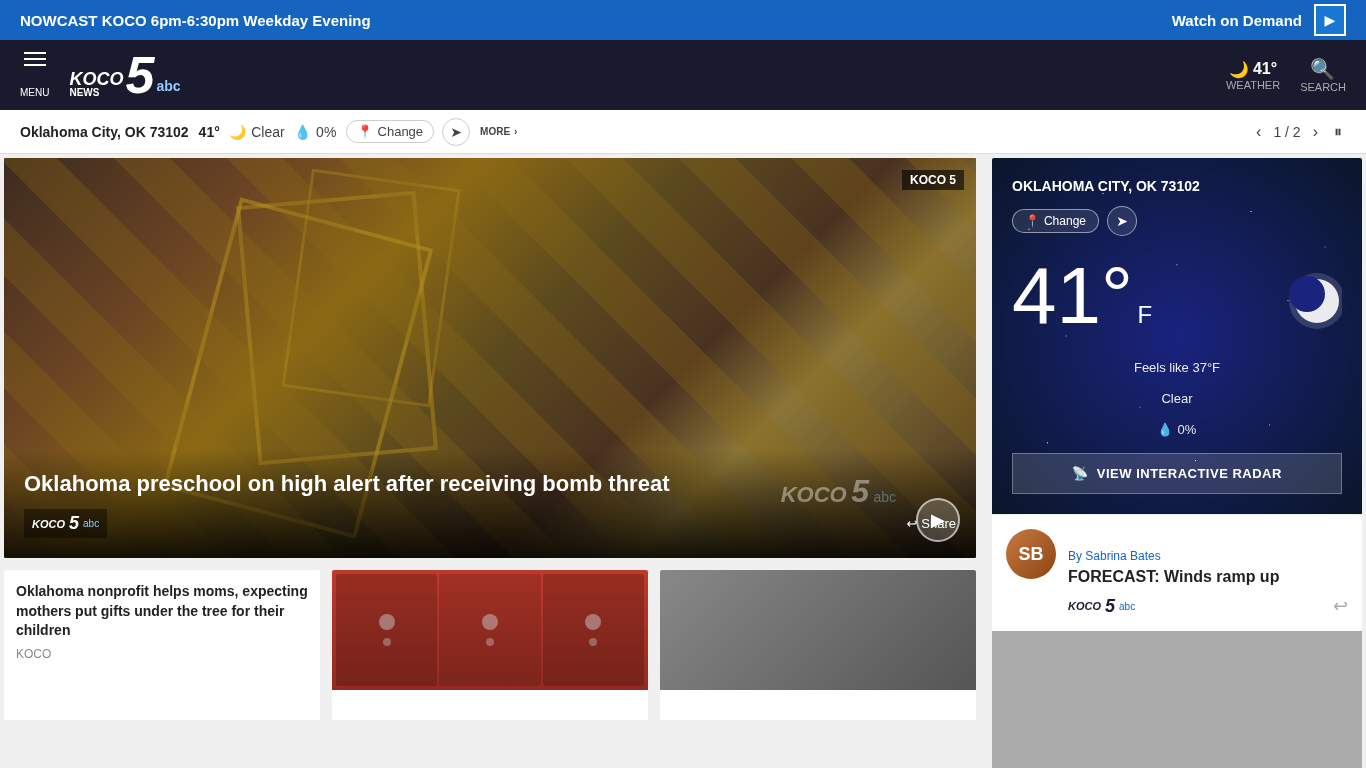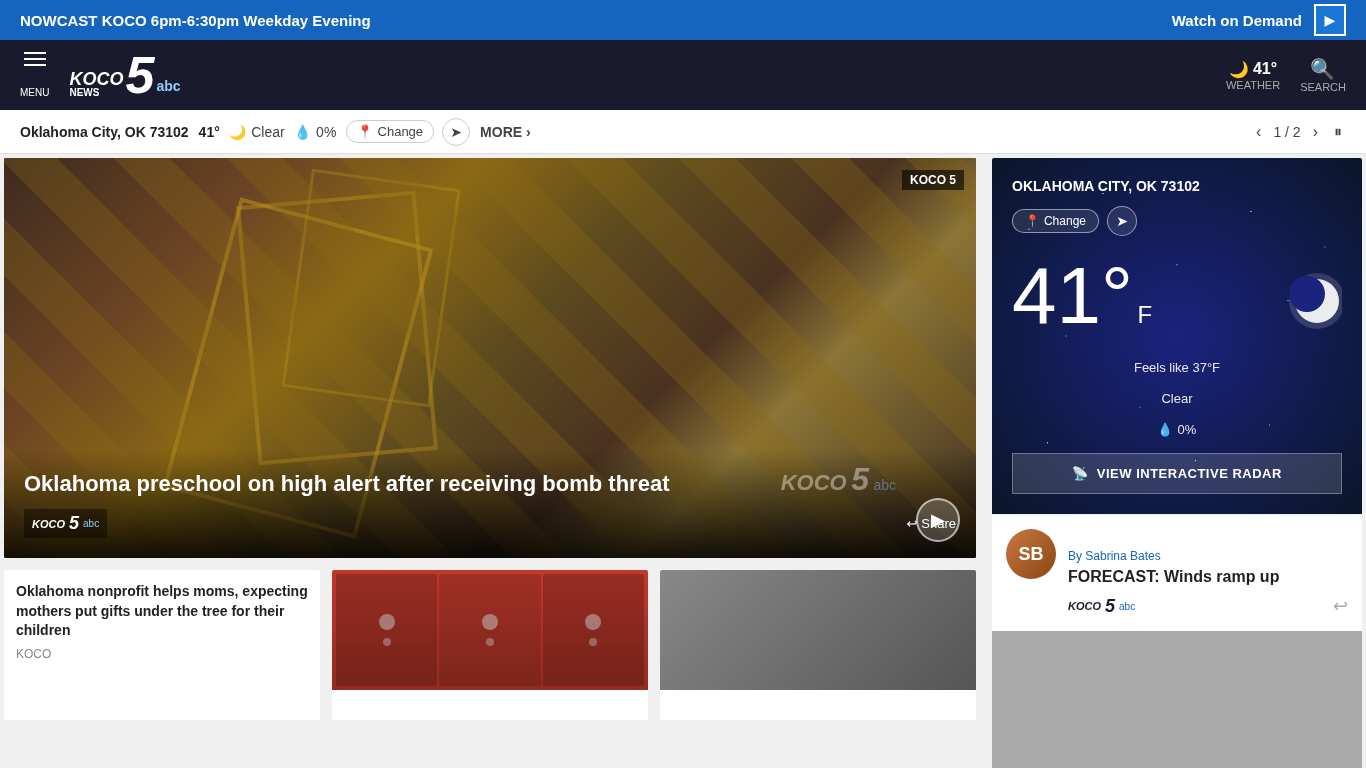--- a/index.html
+++ b/index.html
@@ -72,21 +72,21 @@
       padding: 3px 10px; font-size: 13px; color: #444;
       cursor: pointer; margin-right: 8px; background: white;
     }
     .location-btn {
       border: 1px solid #ccc; border-radius: 50%;
       width: 28px; height: 28px; display: flex; align-items: center; justify-content: center;
       cursor: pointer; background: white; font-size: 14px; color: #444;
     }
     .more-btn {
       display: flex; align-items: flex-end; gap: 4px;
-      font-size: 14px; color: #444; cursor: pointer; margin-left: 10px; font-weight: bold;
+      font-size: 10px; color: #444; cursor: pointer; margin-left: 10px; font-weight: bold;
     }
     .weather-bar-spacer { flex: 1; }
     .pagination-area { display: flex; align-items: center; gap: 8px; color: #444; font-size: 14px; }
     .pagination-area button { background: none; border: none; cursor: pointer; color: #444; font-size: 16px; padding: 4px; }
     .pause-btn { background: none; border: none; cursor: pointer; color: #444; font-size: 18px; }
 
     
     .main-content {
       padding: 4px;
       display: flex;
@@ -376,21 +376,21 @@
           <div class="share-btn">
             <span>↩</span>
             <span>Share</span>
           </div>
         </div>
       </div>
       <div class="play-circle">
         <span>▶</span>
       </div>
 
-      <div style="position:absolute;bottom:60px;right:80px;opacity:0.4;">
+      <div style="position:absolute;bottom:48px;right:80px;opacity:0.4;">
         <span style="color:white;font-size:22px;font-weight:900;font-style:italic;">KOCO</span>
         <span style="color:white;font-size:32px;font-weight:900;font-style:italic;">5</span>
         <span style="color:#90caf9;font-size:14px;">abc</span>
       </div>
     </div>
 
     <div class="bottom-articles">
 
       <div class="article-card">
         <div class="article-card-text">

